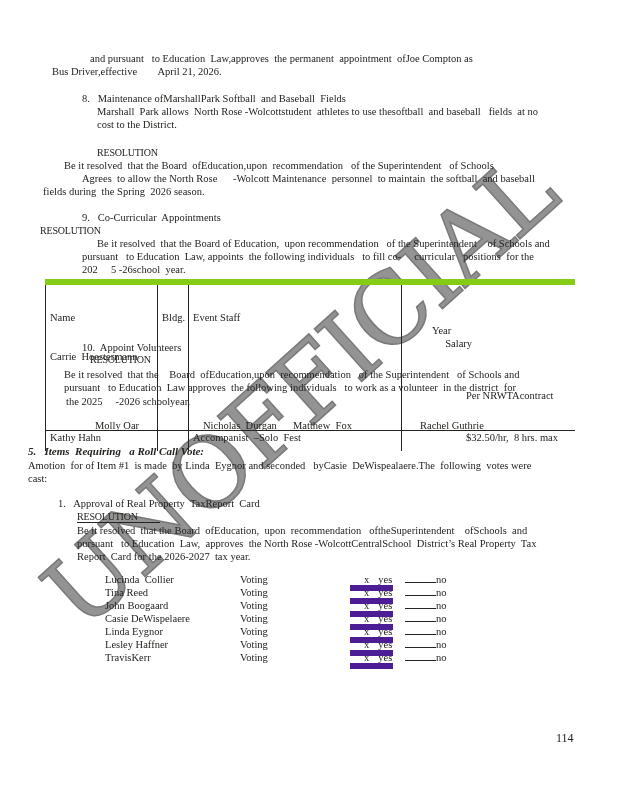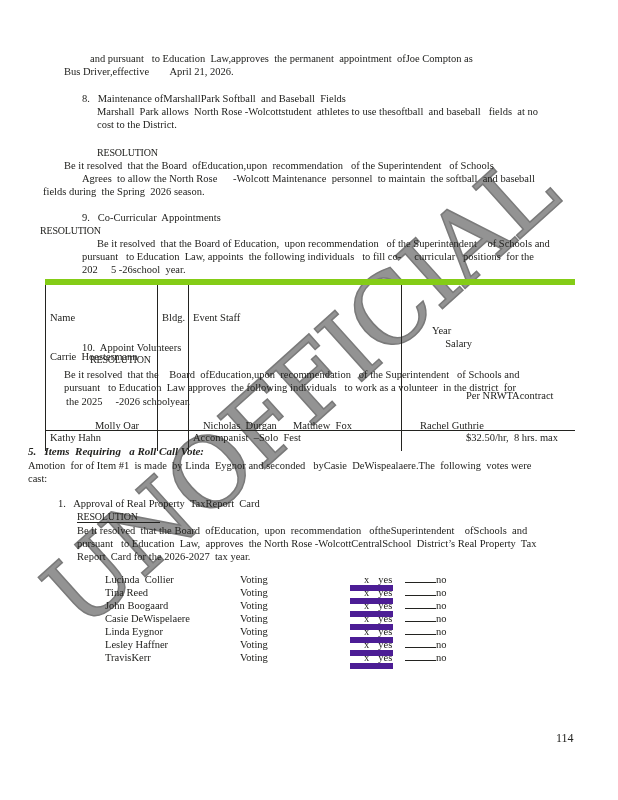--- a/index.html
+++ b/index.html
@@ -69,21 +69,21 @@
   .page-number { position:absolute; left:556px; top:731px; font-size:12px; z-index:2; }
 </style>
 </head>
 <body>
 
 <div class="page">
 
   <div class="watermark">UNOFFICIAL</div>
 
   <div class="ln" style="left:90px; top:52px">and pursuant   to Education  Law,approves  the permanent  appointment  ofJoe Compton as</div>
-  <div class="ln" style="left:64px; top:65px">Bus Driver,effective        April 21, 2026.</div>
+  <div class="ln" style="left:52px; top:65px">Bus Driver,effective        April 21, 2026.</div>
 
   <div class="ln" style="left:82px; top:92px">8.   Maintenance ofMarshallPark Softball  and Baseball  Fields</div>
   <div class="ln" style="left:97px; top:105px">Marshall  Park allows  North Rose -Wolcottstudent  athletes to use thesoftball  and baseball   fields  at no</div>
   <div class="ln" style="left:97px; top:118px">cost to the District.</div>
   <div class="ln res-label" style="left:97px; top:146px">RESOLUTION</div>
   <div class="ln" style="left:64px; top:159px">Be it resolved  that the Board  ofEducation,upon  recommendation   of the Superintendent   of Schools</div>
   <div class="ln" style="left:82px; top:172px">Agrees  to allow the North Rose      -Wolcott Maintenance  personnel  to maintain  the softball  and baseball</div>
   <div class="ln" style="left:43px; top:185px">fields during  the Spring  2026 season.</div>
 
   <div class="ln" style="left:82px; top:211px">9.   Co-Curricular  Appointments</div>

